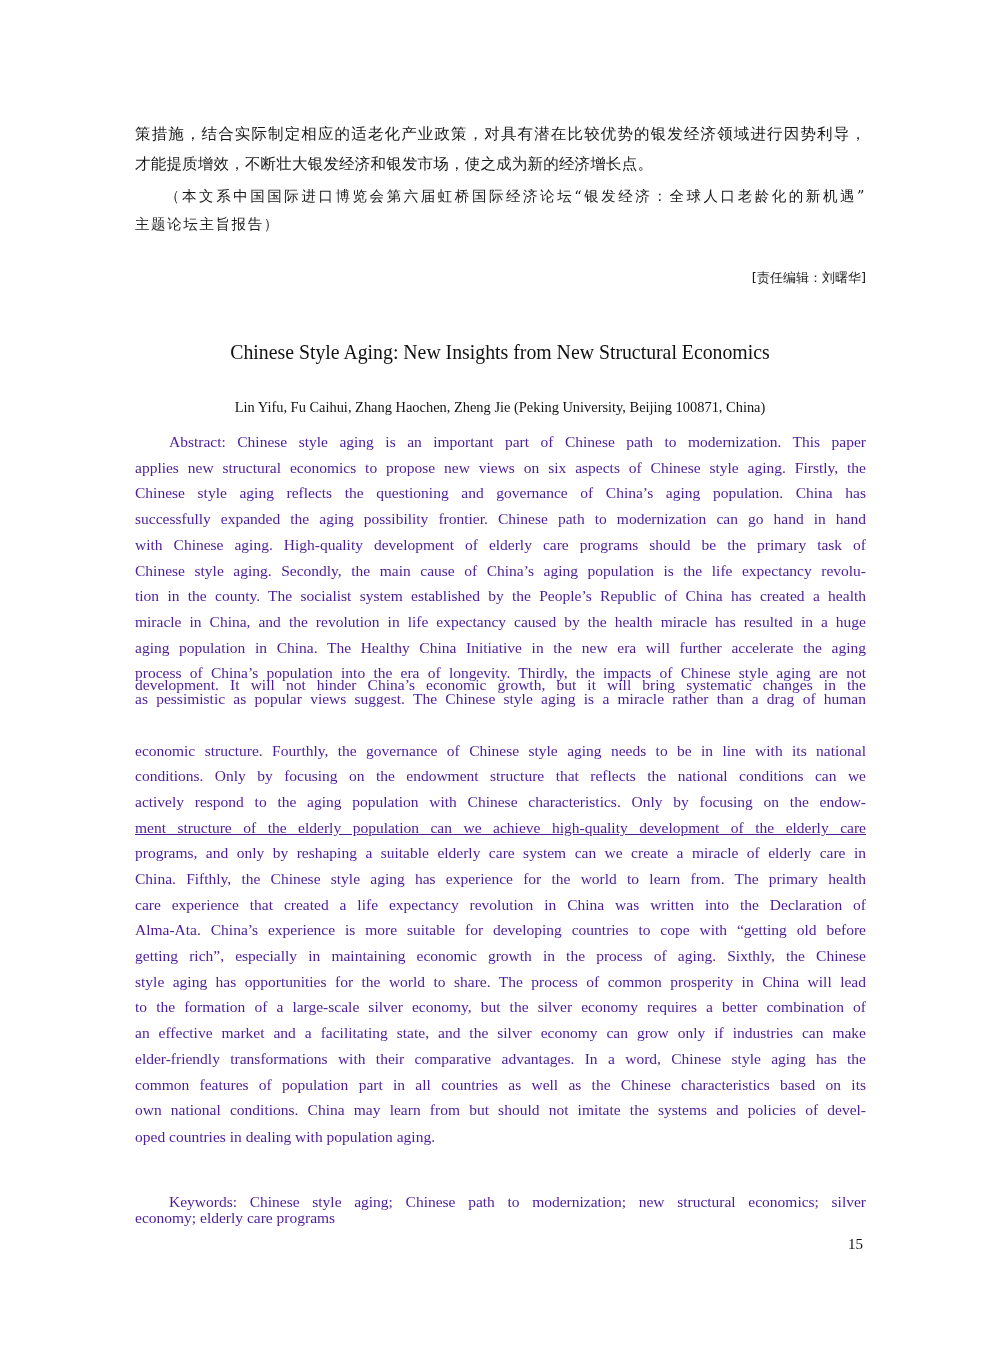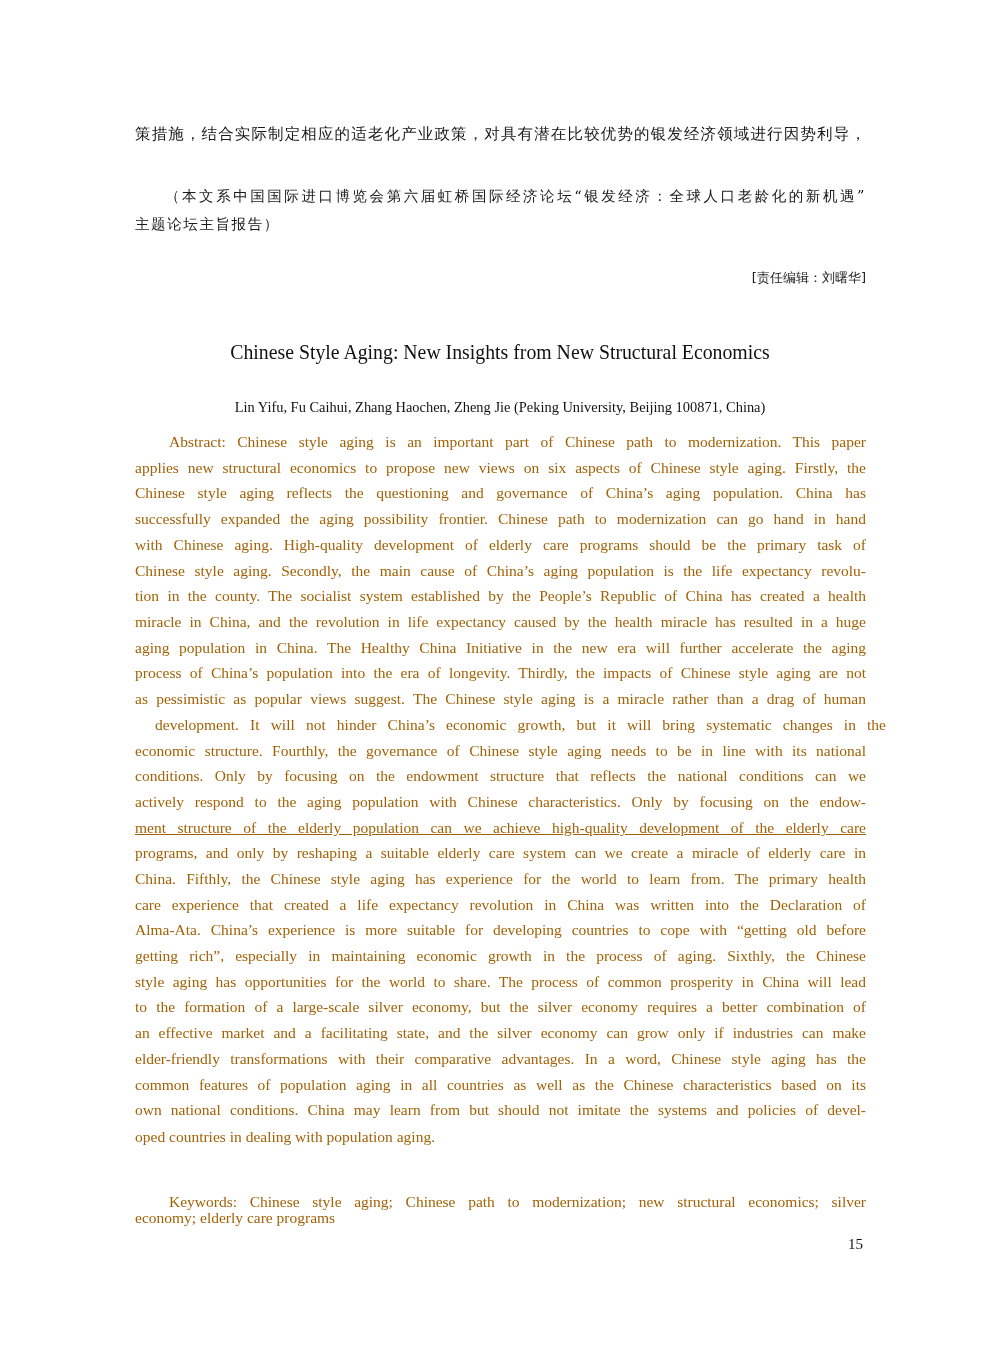--- a/index.html
+++ b/index.html
@@ -25,35 +25,36 @@
     }
     .authors {
       position: absolute; left: 0; width: 1000px; top: 398px; text-align: center;
       font-family: "Liberation Serif", serif; font-size: 15.5px; color: #111;
       transform: scaleX(0.93); transform-origin: center;
     }
     .en-line {
       position: absolute; left: 135px; width: 731px; height: 22px;
       font-family: "Liberation Serif", serif; font-size: 15.5px; line-height: 22px;
       white-space: nowrap; text-align: justify; text-align-last: justify;
-      color: #a16207; overflow: visible;
+      color: #4c1d95; overflow: visible;
     }
     .en-line.indent { left: 169px; width: 697px; }
     .en-line.last { text-align-last: left; }
     .page-number {
       position: absolute; left: 848px; top: 1236px;
       font-family: "Liberation Serif", serif; font-size: 15px; color: #111;
     }
   </style>
 </head>
 <body>
 
 <div class="page">
 
   <div class="cn-line" style="top: 124px; white-space: nowrap;">策措施，结合实际制定相应的适老化产业政策，对具有潜在比较优势的银发经济领域进行因势利导，</div>
+  <div class="cn-line last" style="top: 154px; white-space: nowrap;">才能提质增效，不断壮大银发经济和银发市场，使之成为新的经济增长点。</div>
 
   <div class="cn-line cn-note indent" style="top: 186px; white-space: nowrap;">（本文系中国国际进口博览会第六届虹桥国际经济论坛“银发经济：全球人口老龄化的新机遇”</div>
   <div class="cn-line cn-note last" style="top: 214px; white-space: nowrap;">主题论坛主旨报告）</div>
 
   <div class="editor">[责任编辑：刘曙华]</div>
 
   <div class="title">Chinese Style Aging: New Insights from New Structural Economics</div>
   <div class="authors">Lin Yifu, Fu Caihui, Zhang Haochen, Zheng Jie (Peking University, Beijing 100871, China)</div>
 
   <div id="abstract-lines">
@@ -61,35 +62,35 @@
     <div class="en-line" style="top: 457px; white-space: nowrap;">applies new structural economics to propose new views on six aspects of Chinese style aging. Firstly, the</div>
     <div class="en-line" style="top: 482px; white-space: nowrap;">Chinese style aging reflects the questioning and governance of China’s aging population. China has</div>
     <div class="en-line" style="top: 508px; white-space: nowrap;">successfully expanded the aging possibility frontier. Chinese path to modernization can go hand in hand</div>
     <div class="en-line" style="top: 534px; white-space: nowrap;">with Chinese aging. High-quality development of elderly care programs should be the primary task of</div>
     <div class="en-line" style="top: 560px; white-space: nowrap;">Chinese style aging. Secondly, the main cause of China’s aging population is the life expectancy revolu-</div>
     <div class="en-line" style="top: 585px; white-space: nowrap;">tion in the county. The socialist system established by the People’s Republic of China has created a health</div>
     <div class="en-line" style="top: 611px; white-space: nowrap;">miracle in China, and the revolution in life expectancy caused by the health miracle has resulted in a huge</div>
     <div class="en-line" style="top: 637px; white-space: nowrap;">aging population in China. The Healthy China Initiative in the new era will further accelerate the aging</div>
     <div class="en-line" style="top: 662px; white-space: nowrap;">process of China’s population into the era of longevity. Thirdly, the impacts of Chinese style aging are not</div>
     <div class="en-line" style="top: 688px; white-space: nowrap;">as pessimistic as popular views suggest. The Chinese style aging is a miracle rather than a drag of human</div>
-    <div class="en-line" style="top: 714px; white-space: nowrap; margin-left: 20px;">development. It will not hinder China’s economic growth, but it will bring systematic changes in the</div>
+    <div class="en-line" style="top: 674px; white-space: nowrap;">development. It will not hinder China’s economic growth, but it will bring systematic changes in the</div>
     <div class="en-line" style="top: 740px; white-space: nowrap;">economic structure. Fourthly, the governance of Chinese style aging needs to be in line with its national</div>
     <div class="en-line" style="top: 765px; white-space: nowrap;">conditions. Only by focusing on the endowment structure that reflects the national conditions can we</div>
     <div class="en-line" style="top: 791px; white-space: nowrap;">actively respond to the aging population with Chinese characteristics. Only by focusing on the endow-</div>
     <div class="en-line" style="top: 817px; white-space: nowrap; text-decoration: underline;">ment structure of the elderly population can we achieve high-quality development of the elderly care</div>
     <div class="en-line" style="top: 842px; white-space: nowrap;">programs, and only by reshaping a suitable elderly care system can we create a miracle of elderly care in</div>
     <div class="en-line" style="top: 868px; white-space: nowrap;">China. Fifthly, the Chinese style aging has experience for the world to learn from. The primary health</div>
     <div class="en-line" style="top: 894px; white-space: nowrap;">care experience that created a life expectancy revolution in China was written into the Declaration of</div>
     <div class="en-line" style="top: 919px; white-space: nowrap;">Alma-Ata. China’s experience is more suitable for developing countries to cope with “getting old before</div>
     <div class="en-line" style="top: 945px; white-space: nowrap;">getting rich”, especially in maintaining economic growth in the process of aging. Sixthly, the Chinese</div>
     <div class="en-line" style="top: 971px; white-space: nowrap;">style aging has opportunities for the world to share. The process of common prosperity in China will lead</div>
     <div class="en-line" style="top: 996px; white-space: nowrap;">to the formation of a large-scale silver economy, but the silver economy requires a better combination of</div>
     <div class="en-line" style="top: 1022px; white-space: nowrap;">an effective market and a facilitating state, and the silver economy can grow only if industries can make</div>
     <div class="en-line" style="top: 1048px; white-space: nowrap;">elder-friendly transformations with their comparative advantages. In a word, Chinese style aging has the</div>
-    <div class="en-line" style="top: 1074px; white-space: nowrap;">common features of population aging in all countries as well as the Chinese characteristics based on its</div>
+    <div class="en-line" style="top: 1074px; white-space: nowrap;">common features of population part in all countries as well as the Chinese characteristics based on its</div>
     <div class="en-line" style="top: 1099px; white-space: nowrap;">own national conditions. China may learn from but should not imitate the systems and policies of devel-</div>
     <div class="en-line last" style="top: 1126px; white-space: nowrap;">oped countries in dealing with population aging.</div>
   </div>
 
   <div class="en-line indent" style="top: 1191px; white-space: nowrap;">Keywords: Chinese style aging; Chinese path to modernization; new structural economics; silver</div>
   <div class="en-line last" style="top: 1207px; white-space: nowrap;">economy; elderly care programs</div>
 
   <div class="page-number">15</div>
 </div>
 

